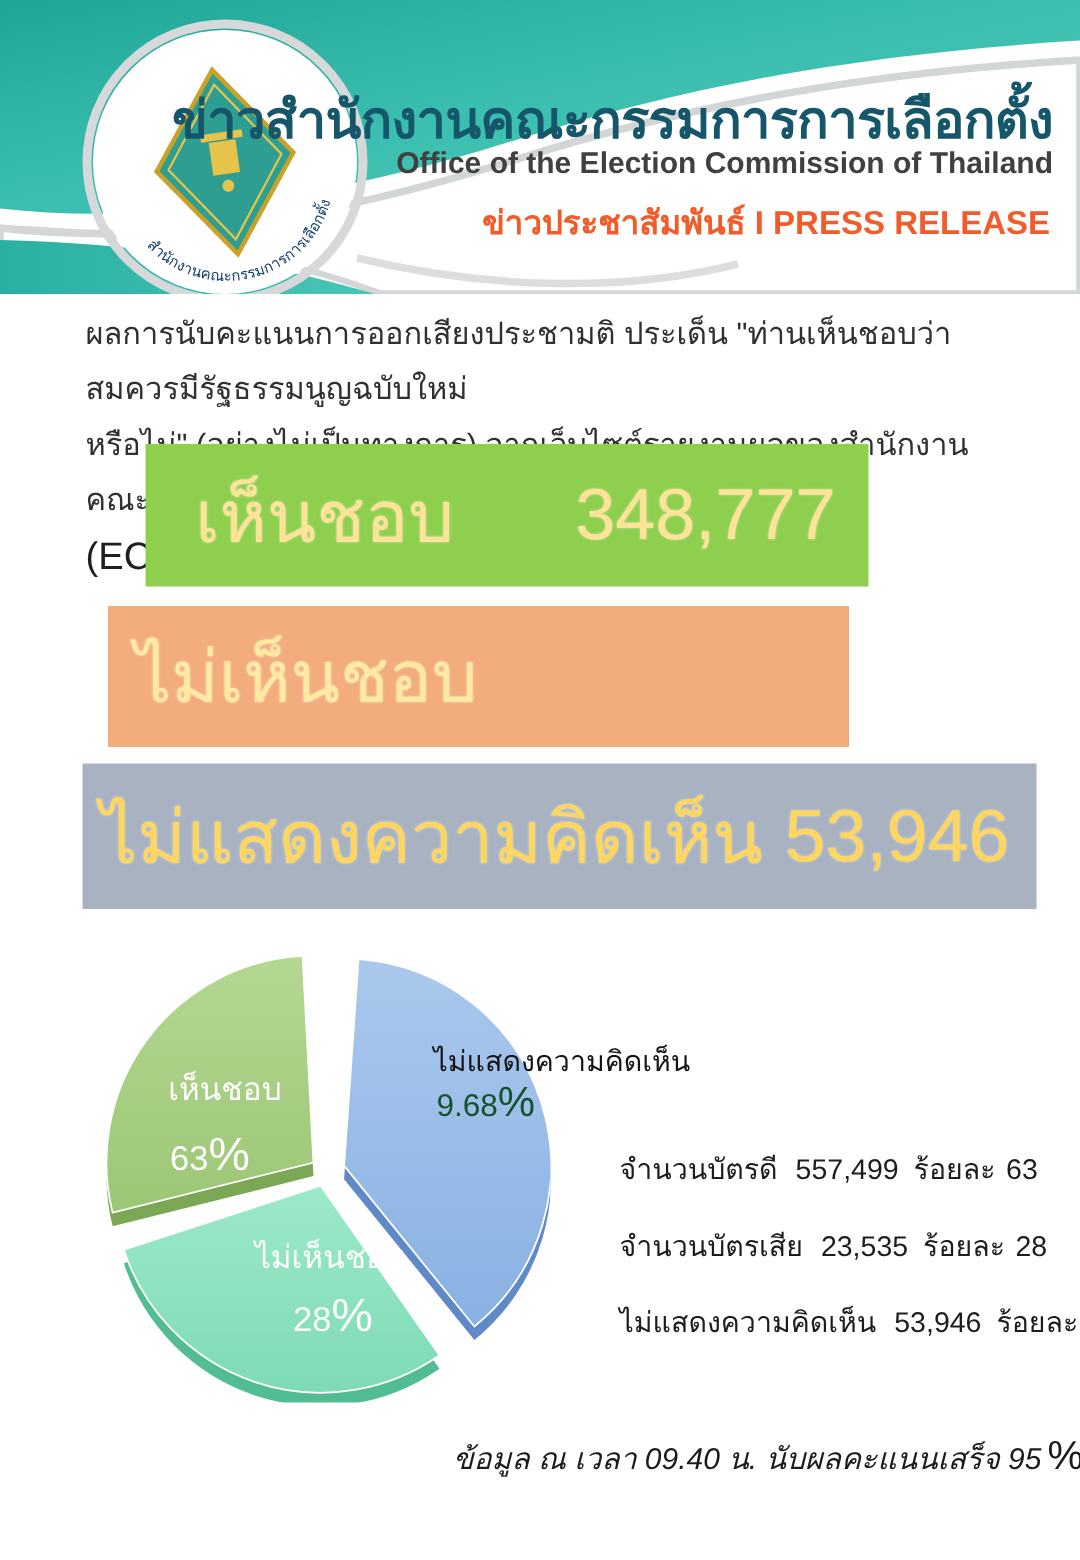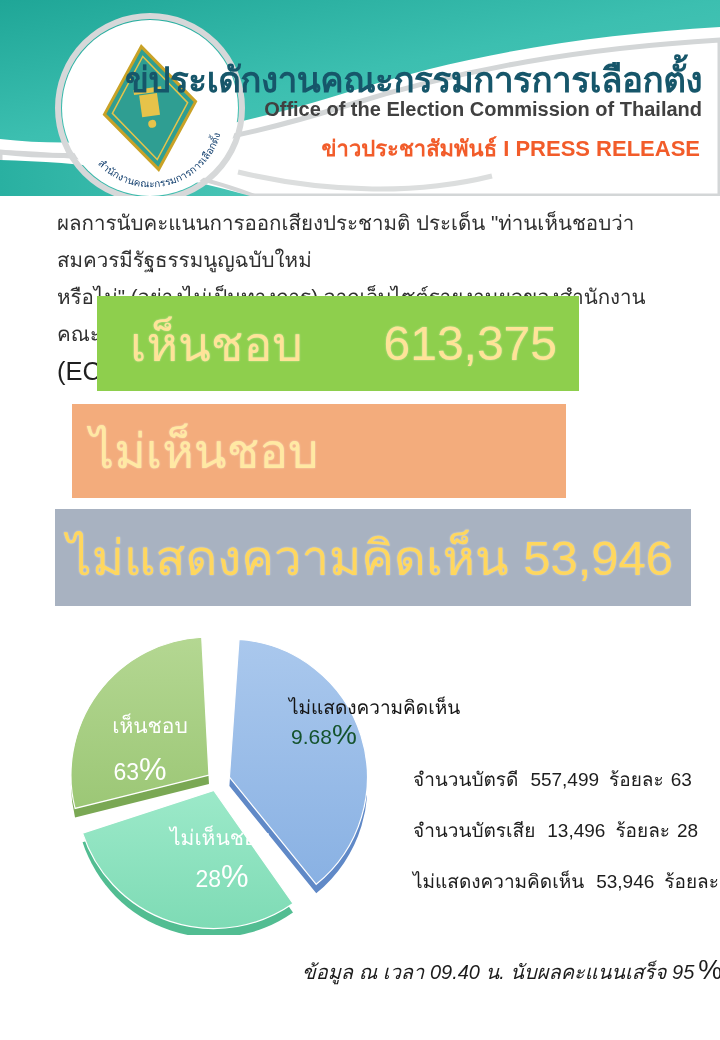--- a/index.html
+++ b/index.html
@@ -82,33 +82,33 @@
     </g>
     <g transform="rotate(-14)">
       <path id="arcpath" d="M -66,38 A 72,72 0 0 0 66,34" fill="none"></path>
       <text font-size="10" fill="#123f6e">
         <textPath href="#arcpath" startOffset="4" aria-label="สำนักงานคณะกรรมการการเลือกตั้ง">สำนักงานคณะกรรมการการเลือกตั้ง</textPath>
       </text>
     </g>
   </g>
 </svg>
 
-<div class="abs hdr-title">ข่ประเดักงานคณะกรรมการการเลือกตั้ง</div>
+<div class="abs hdr-title">ข่าวสำนักงานคณะกรรมการการเลือกตั้ง</div>
 <div class="abs hdr-sub">Office of the Election Commission of Thailand</div>
 <div class="abs hdr-press">ข่าวประชาสัมพันธ์ I PRESS RELEASE</div>
 
 <div class="abs intro">
   <div class="th">ผลการนับคะแนนการออกเสียงประชามติ ประเด็น "ท่านเห็นชอบว่าสมควรมีรัฐธรรมนูญฉบับใหม่</div>
   <div class="th">หรือไม่" (อย่างไม่เป็นทางการ) จากเว็บไซต์รายงานผลของสำนักงานคณะกรรมการการเลือกตั้ง</div>
   <div class="url-line">(ECT Report) https://ectreport69.ect.go.th/</div>
 </div>
 
 <div class="banner" id="banner-0">
   <span class="b-label">เห็นชอบ</span>
-  <span class="b-value">613,375</span>
+  <span class="b-value">348,777</span>
 </div>
 <div class="banner" id="banner-1">
   <span class="b-label">ไม่เห็นชอบ</span>
 </div>
 <div class="banner" id="banner-2">
   <span class="b-label">ไม่แสดงความคิดเห็น</span>
   <span class="b-value">53,946</span>
 </div>
 
 <svg id="pie" class="abs" style="left:67px;top:635px;" width="300" height="300" viewBox="0 0 300 300">
@@ -145,21 +145,21 @@
 <div class="out-lbl" style="left:289px;top:692px;">ไม่แสดงความคิดเห็น</div>
 <div class="out-pct" style="left:291px;top:719px;">
   <span>9.68</span><span class="pct-sign">%</span>
 </div>
 
 <div class="abs stats">
   <div class="row">
     <span>จำนวนบัตรดี</span><span class="v">557,499</span><span class="w">ร้อยละ</span><span>63</span>
   </div>
   <div class="row">
-    <span>จำนวนบัตรเสีย</span><span class="v">13,496</span><span class="w">ร้อยละ</span><span>28</span>
+    <span>จำนวนบัตรเสีย</span><span class="v">23,535</span><span class="w">ร้อยละ</span><span>28</span>
   </div>
   <div class="row">
     <span>ไม่แสดงความคิดเห็น</span><span class="v">53,946</span><span class="w">ร้อยละ</span>
   </div>
 </div>
 
 <div class="abs note">
   <span>ข้อมูล ณ เวลา 09.40 น. นับผลคะแนนเสร็จ 95</span><span class="pct-sign">%</span>
 </div>
 

